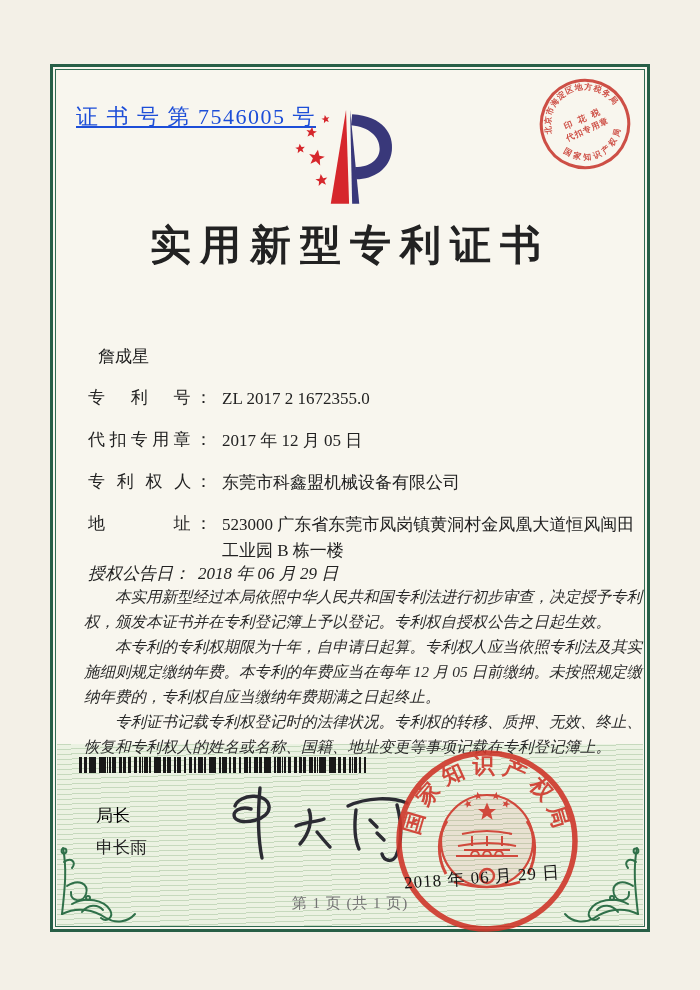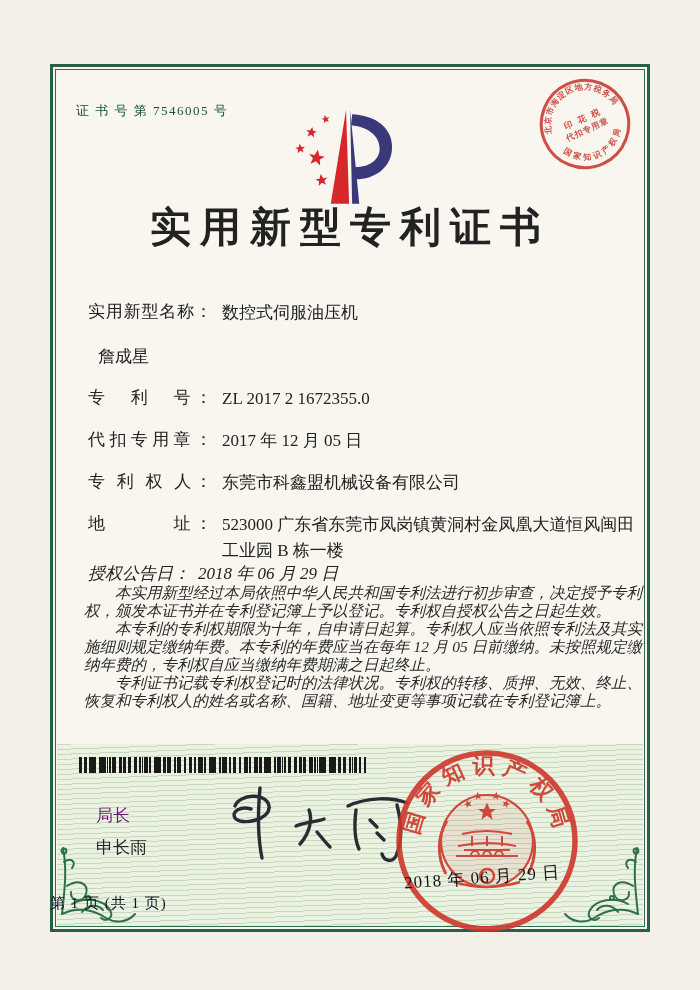--- a/index.html
+++ b/index.html
@@ -9,58 +9,58 @@
     font-family:"Liberation Serif","DejaVu Serif",serif;
     color:#1e1e1e;
     -webkit-font-smoothing:antialiased;
   }
   .page{position:relative;width:700px;height:990px;background:#f3f0e7;overflow:hidden;}
   .inner-bg{position:absolute;left:53px;top:67px;width:594px;height:862px;background:#f8f6ee;z-index:1;}
   .frame{position:absolute;left:50px;top:64px;width:600px;height:868px;box-sizing:border-box;
          border:3px solid #275f47;z-index:3;pointer-events:none;}
   .frame::after{content:"";position:absolute;inset:2px;border:1px solid #2f6b52;}
   
-  .cert-no{position:absolute;left:76px;top:102px;font-size:13px;letter-spacing:1.5px;z-index:4;color:#14532d;}
+  .cert-no{position:absolute;left:76px;top:102px;font-size:22px;letter-spacing:1.5px;z-index:4;color:#1d4ed8;text-decoration:underline;}
   .logo{position:absolute;left:288px;top:106px;width:112px;height:112px;z-index:4;}
-  .title{position:absolute;left:0;right:0;top:200px;margin:0;text-align:center;
+  .title{position:absolute;left:0;right:0;top:218px;margin:0;text-align:center;
          font-size:41px;font-weight:600;letter-spacing:9px;color:#222;z-index:4;}
   
   .field-row{position:absolute;left:88px;width:560px;display:flex;align-items:flex-start;
              font-size:17px;z-index:4;color:#222;}
   .flabel{flex:none;display:inline-block;width:124px;text-align:justify;text-align-last:justify;white-space:nowrap;}
   .fvalue{margin-left:10px;line-height:26px;}
   .row-1{top:300px}.row-2{top:344px}.row-3{top:386px}.row-4{top:428px}.row-5{top:470px}
   .row-6{top:512px}.row-7{top:562px}
   .pair{display:inline-block;font-style:italic;}
   .pair .plabel{white-space:nowrap;}
   .pair .pval{margin-left:8px;white-space:nowrap;}
   .pair-left{width:274px;}
   
   .legal{position:absolute;left:84px;top:584px;width:558px;z-index:4;
-         font-size:15.5px;line-height:18px;text-align:justify;font-style:italic;color:#2a2a2a;}
+         font-size:15.5px;line-height:25px;text-align:justify;font-style:italic;color:#2a2a2a;}
   .legal p{margin:0;text-indent:2em;}
   
   .band{position:absolute;left:57px;top:744px;width:586px;height:182px;z-index:2;
         background-color:#ebf2e2;
         background-image:repeating-linear-gradient(178deg,rgba(118,164,110,.32) 0 1px,rgba(255,255,255,0) 1px 5px);}
   .barcode{position:absolute;left:79px;top:757px;width:287px;height:16px;z-index:4;
     background-image:
       repeating-linear-gradient(90deg,#191919 0 2px,transparent 2px 5px),
       repeating-linear-gradient(90deg,#191919 0 1px,transparent 1px 7px),
       repeating-linear-gradient(90deg,#191919 0 3px,transparent 3px 11px);}
   .commissioner-title{position:absolute;left:96px;top:804px;font-size:17px;z-index:4;
-        font-family:"Liberation Sans","DejaVu Sans",sans-serif;color:#701a75;}
+        font-family:"Liberation Sans","DejaVu Sans",sans-serif;color:#000000;}
   .commissioner-name{position:absolute;left:96px;top:836px;font-size:17px;z-index:4;
         font-family:"Liberation Sans","DejaVu Sans",sans-serif;color:#242424;text-align:center;}
   .signature{position:absolute;left:205px;top:776px;width:215px;height:92px;z-index:4;}
   .flourish{position:absolute;width:82px;height:82px;z-index:2;}
   .flourish-left{left:58px;top:842px;}
   .flourish-right{right:58px;top:842px;transform:scaleX(-1);}
-  .footer{position:absolute;left:50px;right:50px;top:894px;text-align:left;
-          font-size:15px;letter-spacing:1px;color:#0f172a;z-index:4;}
+  .footer{position:absolute;left:50px;right:50px;top:894px;text-align:center;
+          font-size:15px;letter-spacing:1px;color:#737373;z-index:4;}
   
   .sipo-seal{position:absolute;left:392px;top:746px;width:190px;height:190px;z-index:5;opacity:.9;}
   .seal-date{position:absolute;left:404px;top:866px;font-size:17px;letter-spacing:1px;color:#141414;
              z-index:6;transform:rotate(-4deg);white-space:nowrap;}
   .tax-stamp{position:absolute;left:537px;top:76px;width:96px;height:96px;z-index:6;opacity:.88;}
 </style>
 </head>
 <body>
 
 <div class="page">
@@ -108,24 +108,20 @@
       <use href="#star" transform="translate(37,13) scale(0.42) rotate(-12)"></use>
       <use href="#star" transform="translate(23,26) scale(0.55) rotate(8)"></use>
       <use href="#star" transform="translate(12,42) scale(0.5) rotate(-6)"></use>
       <use href="#star" transform="translate(28,51) scale(0.82) rotate(10)"></use>
       <use href="#star" transform="translate(33,73) scale(0.62) rotate(-8)"></use>
     </g>
   </svg>
 
   <h1 class="title">实用新型专利证书</h1>
 
-  <div class="field-row row-1">
-    <span class="flabel">实用新型名称：</span>
-    <span class="fvalue">数控式伺服油压机</span>
-  </div>
   <div class="field-row row-2">
     <span class="fvalue">詹成星</span>
   </div>
   <div class="field-row row-3">
     <span class="flabel">专　利　号：</span>
     <span class="fvalue">ZL 2017 2 1672355.0</span>
   </div>
   <div class="field-row row-4">
     <span class="flabel">代扣专用章：</span>
     <span class="fvalue">2017 年 12 月 05 日</span>

